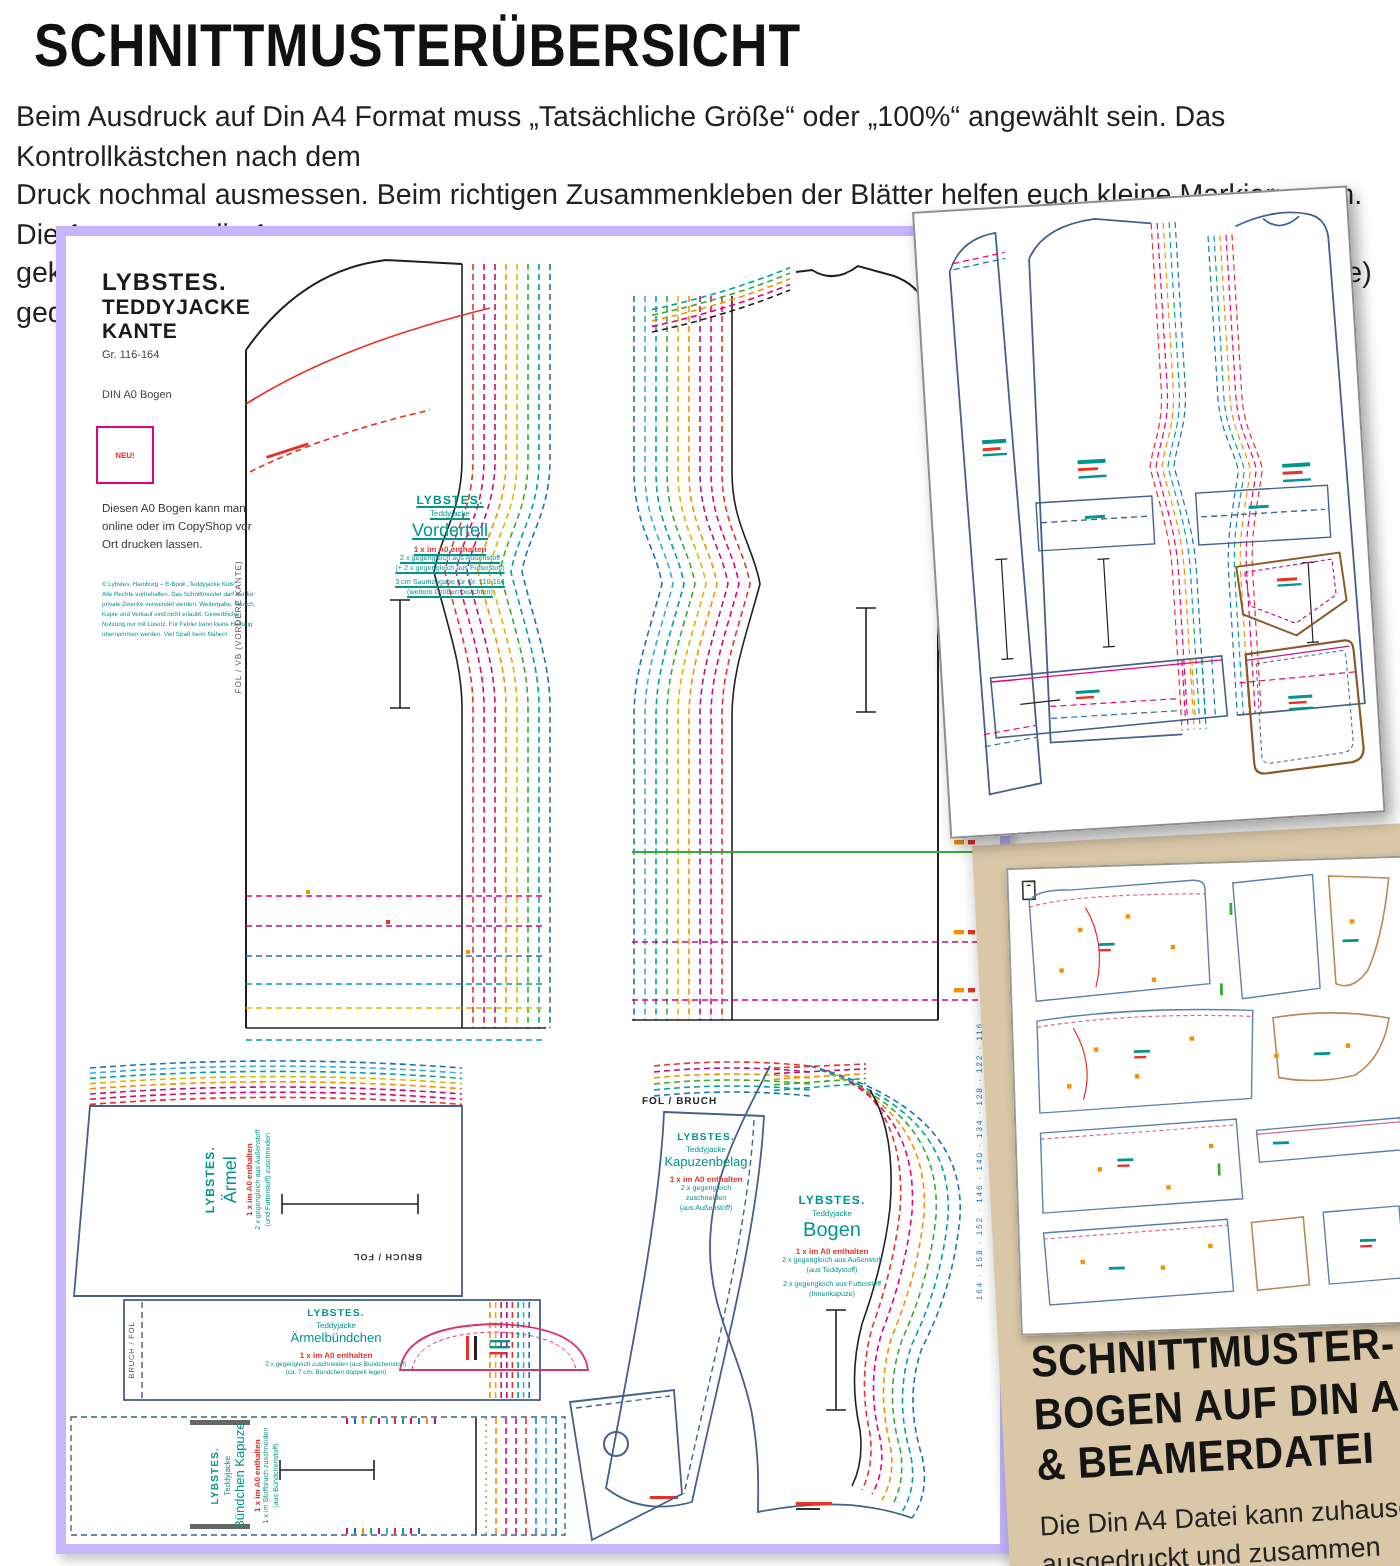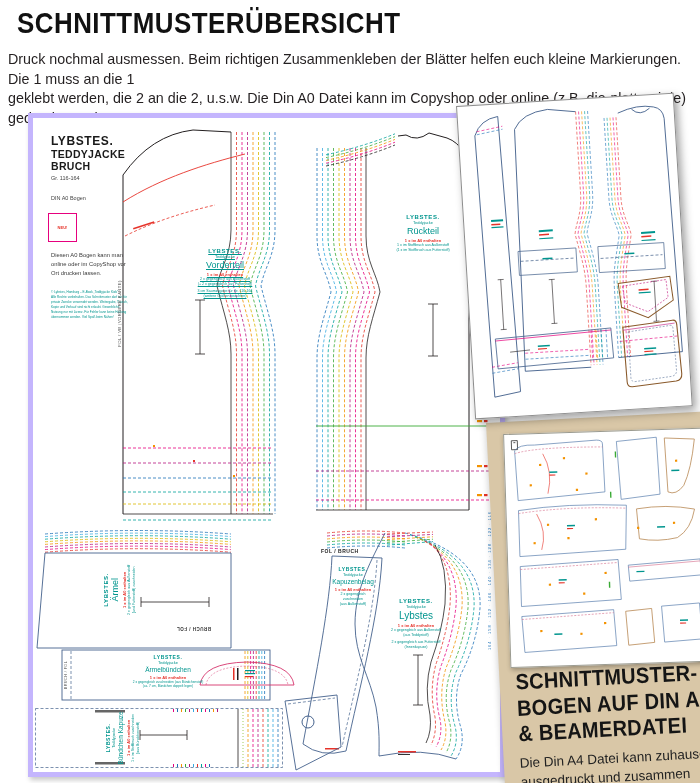--- a/index.html
+++ b/index.html
@@ -65,20 +65,21 @@
   .navy{fill:none;stroke:#44618c;stroke-width:.9;}
   .navyd{fill:none;stroke:#44618c;stroke-width:.7;stroke-dasharray:3 2;}
   .grain{fill:none;stroke:#231f20;stroke-width:.8;}
   .mini{stroke-width:.6;}
 </style>
 </head>
 <body>
 
 <div class="abs" id="page-title">SCHNITTMUSTERÜBERSICHT</div>
 <div class="abs" id="intro">
+  <div>Beim Ausdruck auf Din A4 Format muss „Tatsächliche Größe“ oder „100%“ angewählt sein. Das Kontrollkästchen nach dem</div>
   <div>Druck nochmal ausmessen. Beim richtigen Zusammenkleben der Blätter helfen euch kleine Markierungen. Die 1 muss an die 1</div>
   <div>geklebt werden, die 2 an die 2, u.s.w. Die Din A0 Datei kann im Copyshop oder online (z.B. die-plotterei.de) gedruckt werden.</div>
 </div>
 
 <div class="abs" id="a0-sheet">
 
   <svg width="467" height="654" viewBox="0 0 467 654">
 
     <path class="outl" d="M90,57 L90,396"></path>
     <path class="outl" d="M90,57 Q118,17 160,12 L198,14"></path>
@@ -230,21 +231,21 @@
       <rect x="365" y="636" width="12" height="1" fill="#333"></rect>
 
     <path class="navy" d="M252,583 L304,577 L308,629 L263,652 Z"></path>
     <path class="navyd" d="M255,586 L302,580"></path>
     <circle cx="275" cy="604" r="6" fill="none" stroke="#44618c" stroke-width="1"></circle>
   </svg>
 
   <div class="info">
     <div class="info-brand">LYBSTES.</div>
     <div class="info-name">TEDDYJACKE</div>
-    <div class="info-name">BRUCH</div>
+    <div class="info-name">KANTE</div>
     <div class="info-meta">Gr. 116-164</div>
     <div class="info-format">DIN A0 Bogen</div>
   </div>
   <div class="abs" id="stamp">
     <span>NEU!</span>
   </div>
   <div class="abs" id="print-note">Diesen A0 Bogen kann man online oder im CopyShop vor Ort drucken lassen.</div>
   <div class="abs" id="fine-print">
     <div>© Lybstes, Hamburg – E-Book „Teddyjacke Kids“.</div>
     <div>Alle Rechte vorbehalten. Das Schnittmuster darf nur für</div>
@@ -262,28 +263,20 @@
     <div class="pl-brand">LYBSTES.</div>
     <div class="pl-sub">Teddyjacke</div>
     <div class="pl-name">Vorderteil</div>
     <div class="pl-red">1 x im A0 enthalten</div>
     <div class="pl-note">2 x gegengleich aus Außenstoff</div>
     <div class="pl-note">(+ 2 x gegengleich aus Futterstoff)</div>
     <div class="pl-note" style="margin-top:2px">3 cm Saumzugabe für Gr. 116-164</div>
     <div class="pl-note">(weitere Größen beachten)</div>
   </div>
 
-  <div class="pl" style="left:340px;top:96px;width:100px;">
-    <div class="pl-brand">LYBSTES.</div>
-    <div class="pl-sub">Teddyjacke</div>
-    <div class="pl-name">Rückteil</div>
-    <div class="pl-red">1 x im A0 enthalten</div>
-    <div class="pl-note">1 x im Stoffbruch aus Außenstoff</div>
-    <div class="pl-note">(1 x im Stoffbruch aus Futterstoff)</div>
-  </div>
 
   <div class="vwrap" style="left:37px;top:422px;width:100px;height:100px;">
     <div class="pl rotccw" style="position:static;width:100px;">
       <div class="pl-brand">LYBSTES.</div>
       <div class="pl-name">Ärmel</div>
       <div class="pl-red">1 x im A0 enthalten</div>
       <div class="pl-note">2 x gegengleich aus Außenstoff</div>
       <div class="pl-note">(und Futterstoff) zuschneiden</div>
     </div>
   </div>
@@ -322,21 +315,21 @@
     <div class="pl-name">Kapuzenbelag</div>
     <div class="pl-red">1 x im A0 enthalten</div>
     <div class="pl-note">2 x gegengleich</div>
     <div class="pl-note">zuschneiden</div>
     <div class="pl-note">(aus Außenstoff)</div>
   </div>
 
   <div class="pl pl-lg" style="left:338px;top:480px;width:90px;">
     <div class="pl-brand">LYBSTES.</div>
     <div class="pl-sub">Teddyjacke</div>
-    <div class="pl-name">Lybstes</div>
+    <div class="pl-name">Bogen</div>
     <div class="pl-red">1 x im A0 enthalten</div>
     <div class="pl-note">2 x gegengleich aus Außenstoff</div>
     <div class="pl-note">(aus Teddystoff)</div>
     <div class="pl-note" style="margin-top:2px">2 x gegengleich aus Futterstoff</div>
     <div class="pl-note">(Innenkapuze)</div>
   </div>
 
   <div class="vwrap" style="left:407px;top:412px;width:100px;height:100px;">
     <span class="rotccw" id="size-legend-text">164 · 158 · 152 · 146 · 140 · 134 · 128 · 122 · 116</span>
   </div>

